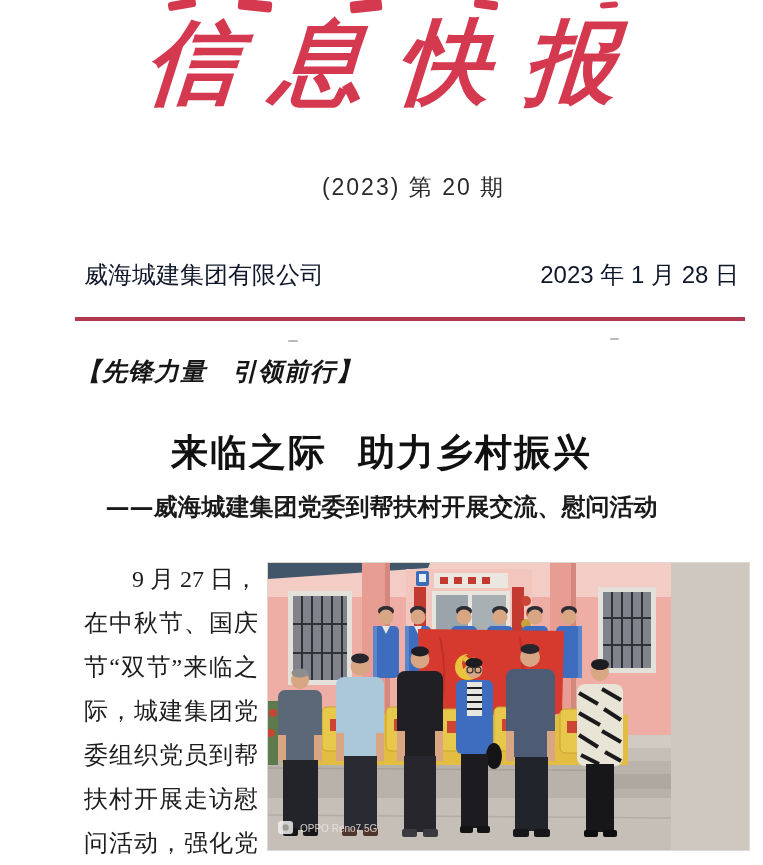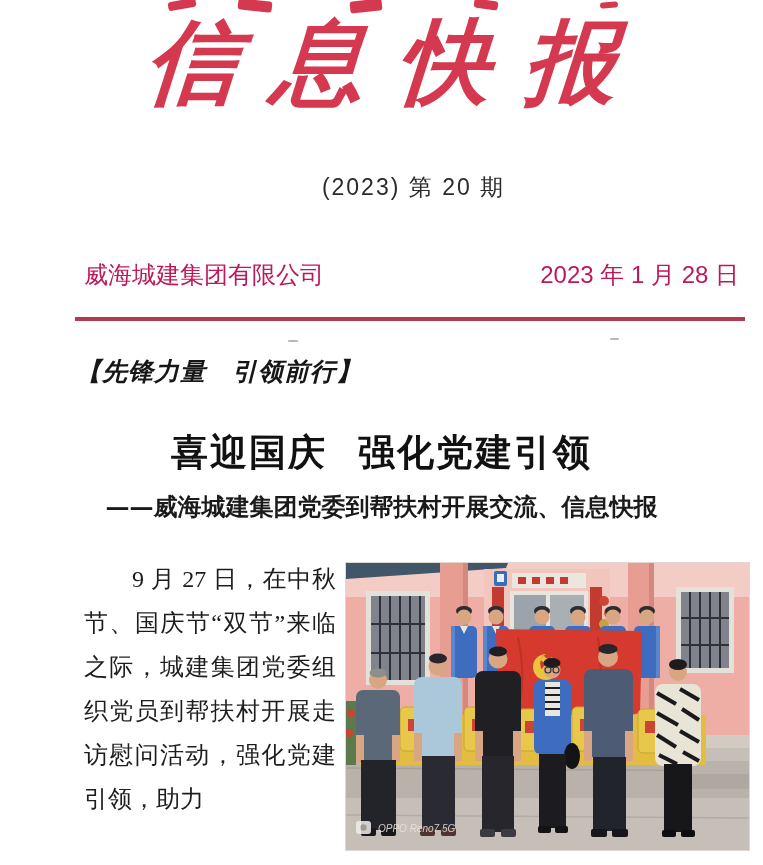--- a/index.html
+++ b/index.html
@@ -20,21 +20,21 @@
   .frag2{left:238px;top:0;width:34px;height:11px;transform:rotate(6deg);}
   .frag3{left:350px;top:0;width:32px;height:12px;transform:rotate(-6deg);}
   .frag4{left:474px;top:0;width:24px;height:9px;transform:rotate(8deg);}
   .frag5{left:600px;top:2px;width:18px;height:6px;transform:rotate(-4deg);}
   .issue-line{
     margin-top:54px;text-align:center;font-size:23px;color:#2a2a2a;
     transform:translateX(32px);letter-spacing:2px;
   }
   .info-row{
     display:flex;justify-content:space-between;align-items:baseline;
-    margin:56px 24px 0 84px;font-size:24px;color:#be185d;
+    margin:56px 24px 0 84px;font-size:24px;color:#0f172a;
   }
   .red-rule{height:4px;background:#b23a50;margin:26px 18px 0 75px;}
   .section-header{
     margin:34px 0 0 76px;font-size:25px;font-weight:700;color:#161616;
     letter-spacing:1px;
     font-style:italic;
   }
   .article-title{
     margin-top:40px;text-align:center;
     font-family:"DejaVu Serif",serif;font-weight:700;font-size:37px;
@@ -43,22 +43,22 @@
   .article-subtitle{
     margin-top:13px;text-align:center;
     font-family:"DejaVu Serif",serif;font-weight:600;font-size:24px;color:#1a1a1a;
   }
   .article-body{
     margin:34px 14px 0 84px;
     font-family:"Liberation Serif",serif;font-size:24px;line-height:44px;
     text-align:justify;color:#1d1d1d;
   }
   .photo-figure{
-    float:right;width:403px;height:287px;margin:6px 0 0 10px;
-    background:#cfc8c0;outline:1px solid #ded8d2;font-style:italic;
+    float:right;width:481px;height:287px;margin:6px 0 0 10px;
+    background:#cfc8c0;outline:1px solid #ded8d2;
   }
   .photo-figure svg{display:block;width:403px;height:287px;}
   .body-text{margin:0;text-indent:48px;}
   .speck{position:absolute;background:#8a8a8a;border-radius:2px;opacity:.6;}
   .speck1{left:288px;top:340px;width:10px;height:2px;}
   .speck2{left:610px;top:338px;width:9px;height:2px;}
 </style>
 </head>
 <body>
 
@@ -79,23 +79,23 @@
     <span>2023 年 1 月 28 日</span>
   </div>
 
   <div class="red-rule"></div>
 
   <div class="speck speck1"></div>
   <div class="speck speck2"></div>
 
   <div class="section-header">【先锋力量　引领前行】</div>
 
-  <div class="article-title">喜迎国庆 强化党建引领</div>
-
-  <div class="article-subtitle">——威海城建集团党委到帮扶村开展交流、信息快报</div>
+  <div class="article-title">来临之际 助力乡村振兴</div>
+
+  <div class="article-subtitle">——威海城建集团党委到帮扶村开展交流、慰问活动</div>
 
   <div class="article-body">
 
     <figure class="photo-figure" style="margin-right:0;margin-bottom:0;">
       <svg viewBox="0 0 403 287" xmlns="http://www.w3.org/2000/svg">
 
         <g>
           <rect x="0" y="0" width="403" height="178" fill="#eeaea6"></rect>
           <rect x="0" y="0" width="403" height="34" fill="#f3cdc5"></rect>
           <polygon points="0,0 162,0 160,5 0,16" fill="#42566a"></polygon>

